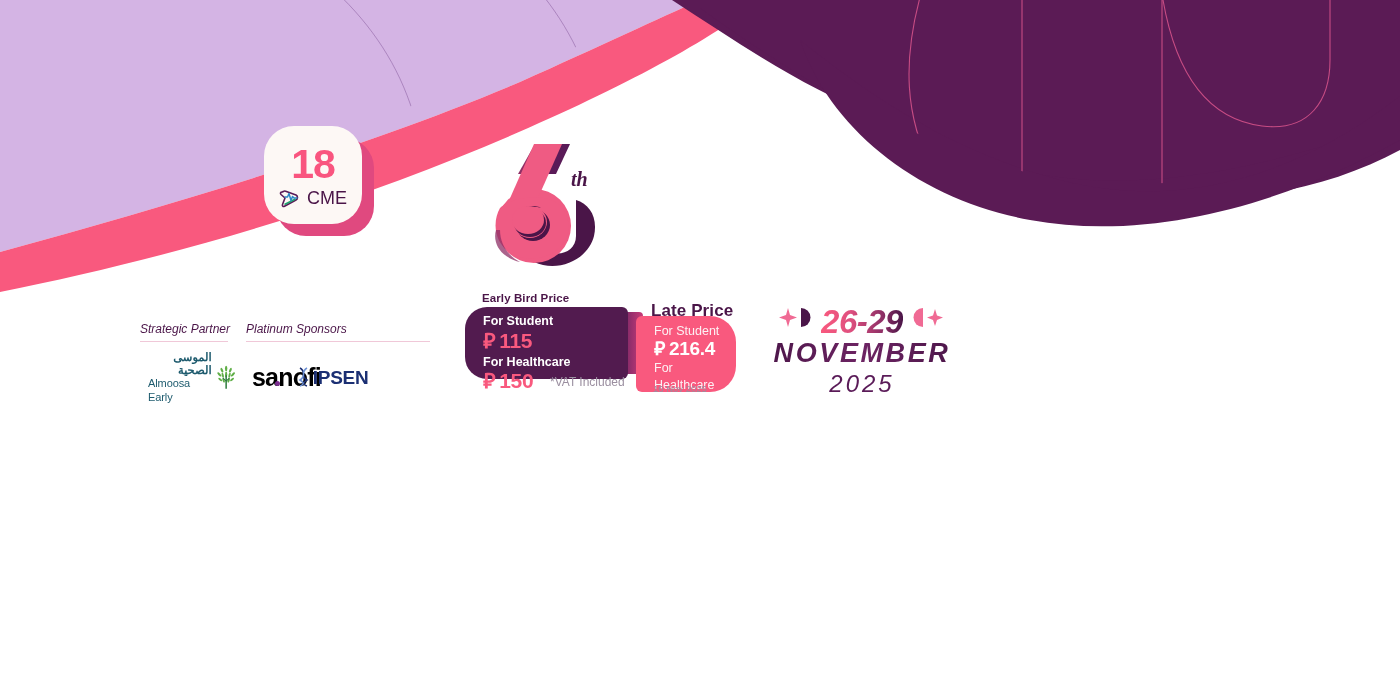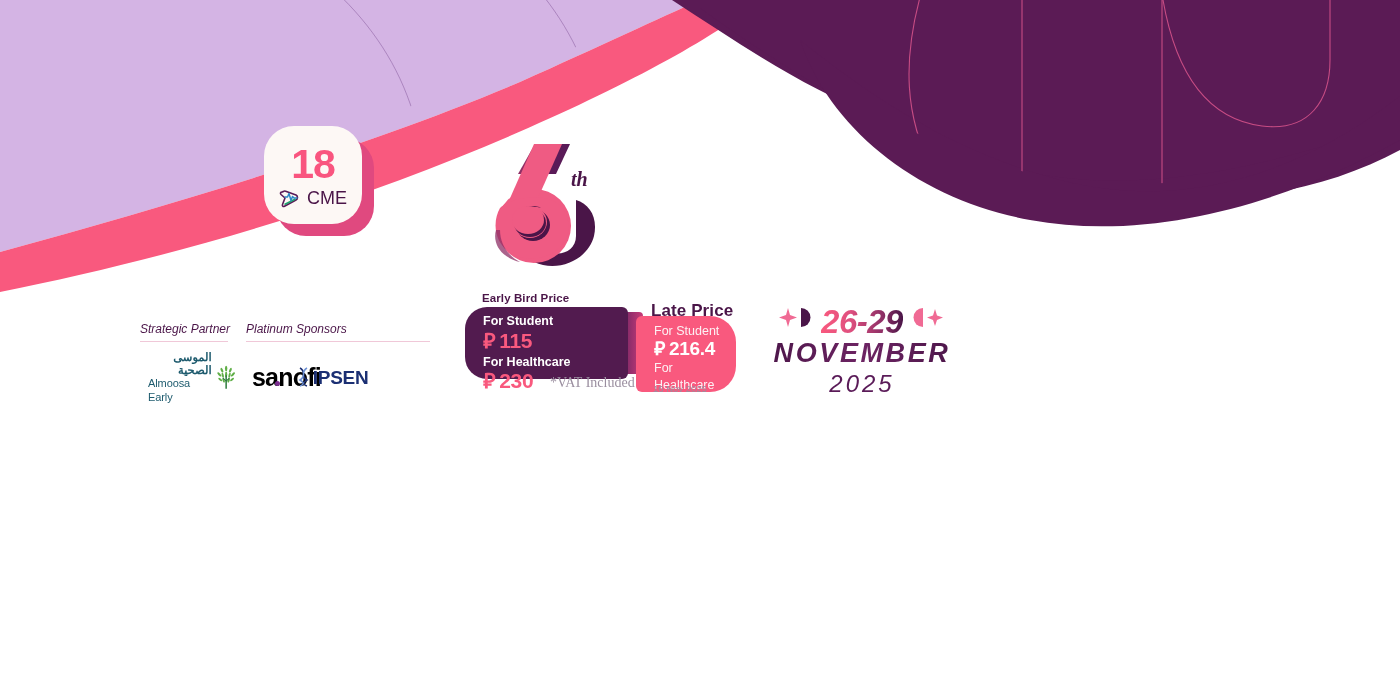--- a/index.html
+++ b/index.html
@@ -102,21 +102,21 @@
   .p-cap { font-size:12.5px; font-weight:bold; color:#ffffff; line-height:1.25; }
   .p-cap-late { font-size:12.5px; font-weight:normal; color:#fdf1f4; line-height:1.3; }
   .p-amt-row { display:flex; align-items:baseline; gap:4px; line-height:1; }
   .p-amt { font-size:21px; font-weight:bold; color:#f9597e; letter-spacing:-0.3px; }
   .p-amt-late { font-size:19px; font-weight:bold; color:#ffffff; letter-spacing:-0.3px; }
   .p-gap { height:4px; }
   .p-gap-late { height:2px; }
 
   .note-vat {
     position:absolute; left:95px; top:90px;
-    font-size:14px; color:#9b8fa0;font-family:Liberation Serif, serif;
+    font-size:12px; color:#9b8fa0;
   }
   .note-date {
     position:absolute; left:198px; top:98px;
     font-size:9.5px; color:#9b8fa0;
   }
 
   
   .date-zone { position:absolute; left:762px; top:305px; width:200px; height:95px; }
   .date-row1 { position:relative; height:34px; display:flex; justify-content:center; gap:8px; }
   .date-range {
@@ -255,21 +255,21 @@
       <div class="p-inner">
         <div class="p-cap">For Student</div>
         <div class="p-amt-row">
           <span class="p-amt">⃁</span>
           <span class="p-amt">115</span>
         </div>
         <div class="p-gap"></div>
         <div class="p-cap">For Healthcare</div>
         <div class="p-amt-row">
           <span class="p-amt">⃁</span>
-          <span class="p-amt">230</span>
+          <span class="p-amt">150</span>
         </div>
       </div>
     </div>
 
     <div class="box-late">
       <div class="p-inner">
         <div class="p-cap-late">For Student</div>
         <div class="p-amt-row">
           <span class="p-amt-late">⃁</span>
           <span class="p-amt-late">216.4</span>

